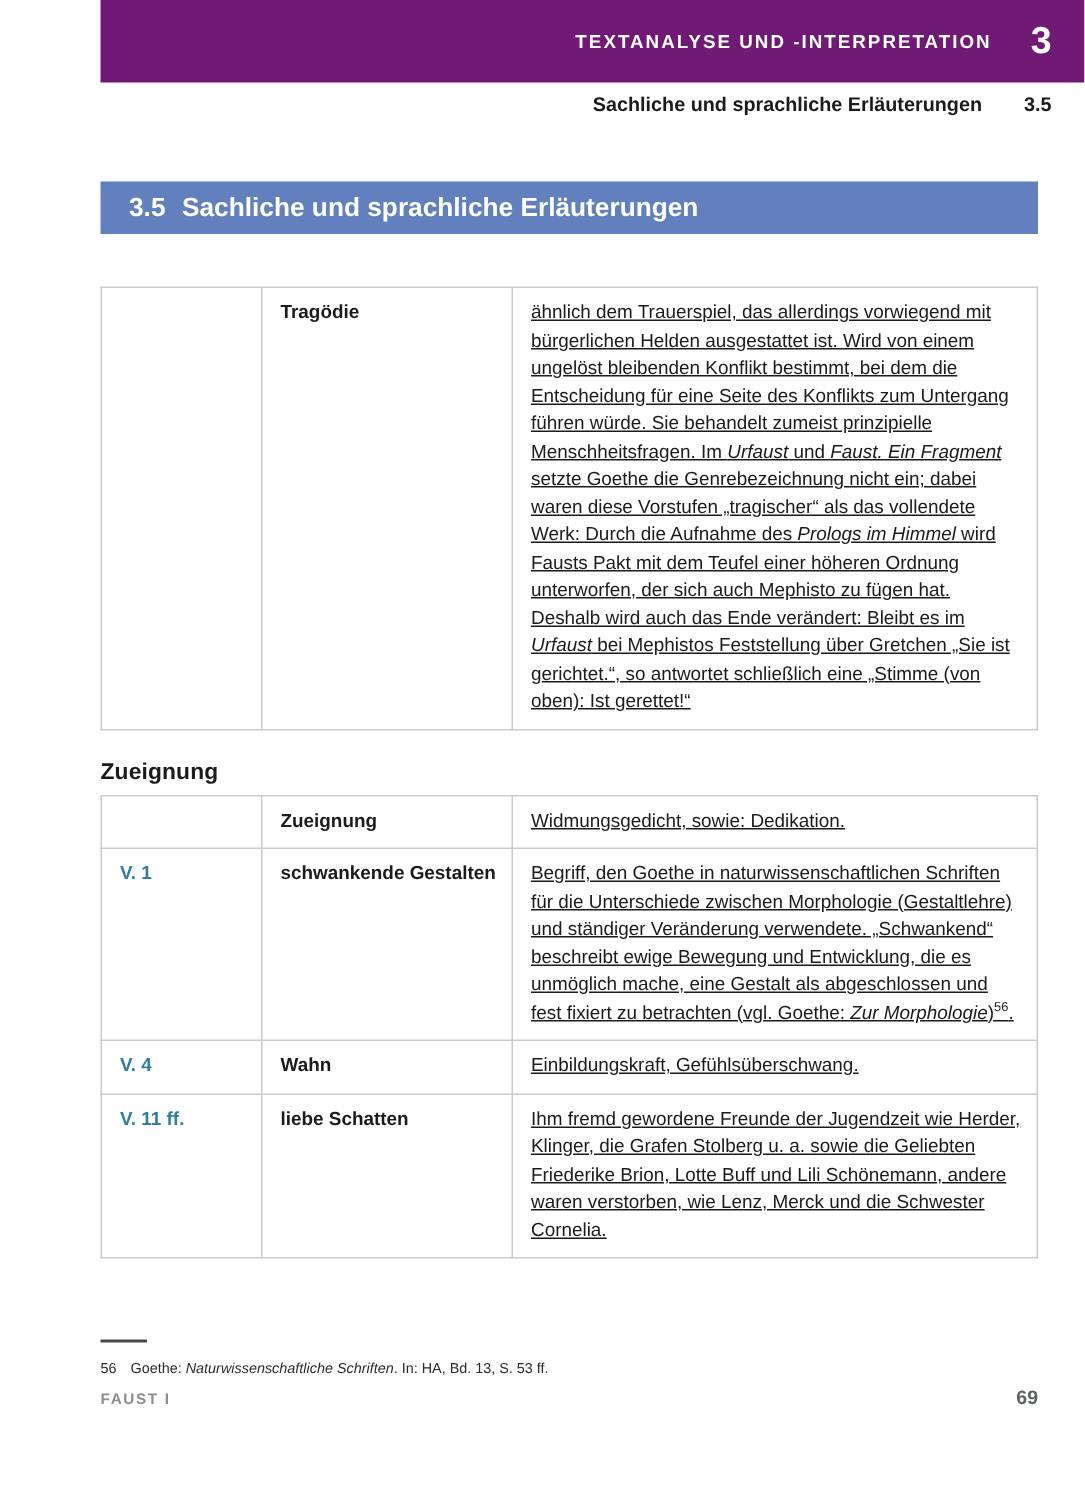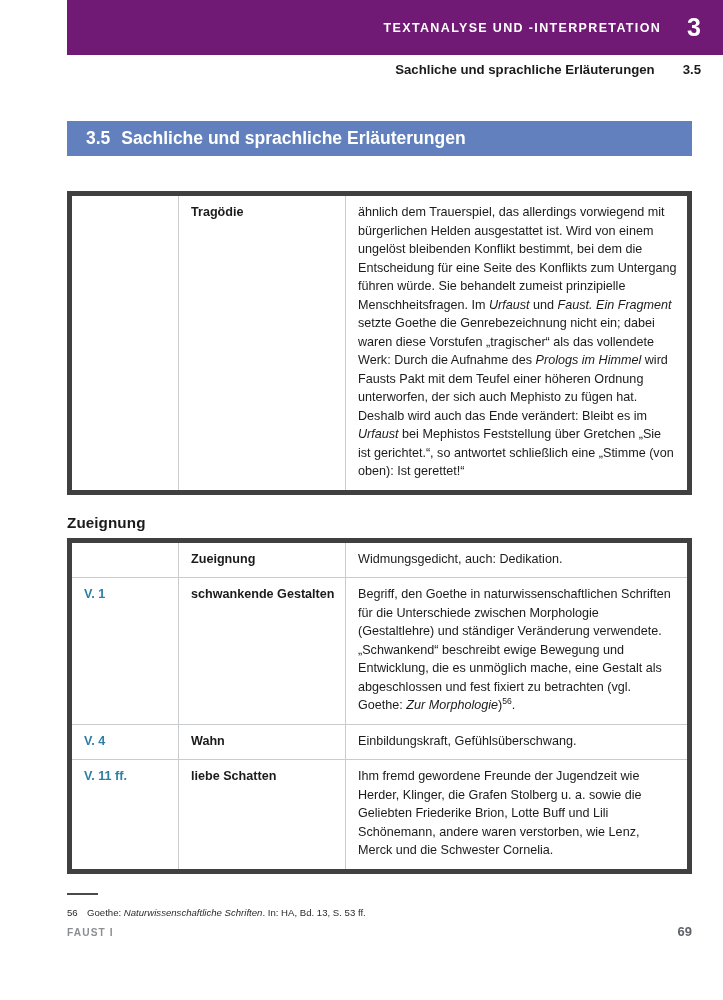--- a/index.html
+++ b/index.html
@@ -98,21 +98,21 @@
     position: absolute;
     left: 67px;
     top: 191px;
     width: 625px;
   }
 
   table.gloss {
     border-collapse: collapse;
     width: 625px;
     table-layout: fixed;
-    border: 5px solid #404040;
+    border: 1px solid #404040;
   }
   table.gloss td {
     border: 1px solid #c9ccce;
     vertical-align: top;
     padding: 7px 10px 9px 12px;
     font-size: 12.6px;
     line-height: 1.47;
     color: #1b1b1b;
   }
   td.col-verse { width: 84px; }
@@ -127,20 +127,21 @@
   }
   td.col-term span.term {
     font-weight: bold;
     font-size: 12.6px;
   }
   td.col-desc .desc {
     font-size: 12.6px;
     line-height: 1.47;
     text-align: left;
     hyphens: manual;
+    text-decoration: underline;
   }
   .it { font-style: italic; }
   sup.fn {
     font-size: 8.6px;
     vertical-align: super;
     line-height: 0;
   }
 
   
   h2.sub-heading {
@@ -231,21 +232,21 @@
   </table>
 
   <h2 class="sub-heading">Zueignung</h2>
 
   <table class="gloss">
     <tbody id="tbody-bottom">
         <tr>
           <td class="col-verse"></td>
           <td class="col-term"><span class="term">Zueignung</span></td>
           <td class="col-desc">
-            <div class="desc"><span>Widmungsgedicht, auch: Dedikation.</span></div>
+            <div class="desc"><span>Widmungsgedicht, sowie: Dedikation.</span></div>
           </td>
         </tr>
         <tr>
           <td class="col-verse"><span class="verse">V. 1</span></td>
           <td class="col-term"><span class="term">schwankende Gestalten</span></td>
           <td class="col-desc">
             <div class="desc"><span>Begriff, den Goethe in naturwissenschaftlichen Schriften für die Unterschiede zwischen Morphologie (Gestaltlehre) und ständiger Veränderung verwendete. „Schwankend“ beschreibt ewige Bewegung und Entwicklung, die es unmöglich mache, eine Gestalt als abgeschlossen und fest fixiert zu betrachten (vgl. Goethe: </span><span class="it">Zur Morphologie</span><span>)</span><sup class="fn">56</sup><span>.</span></div>
           </td>
         </tr>
         <tr>

